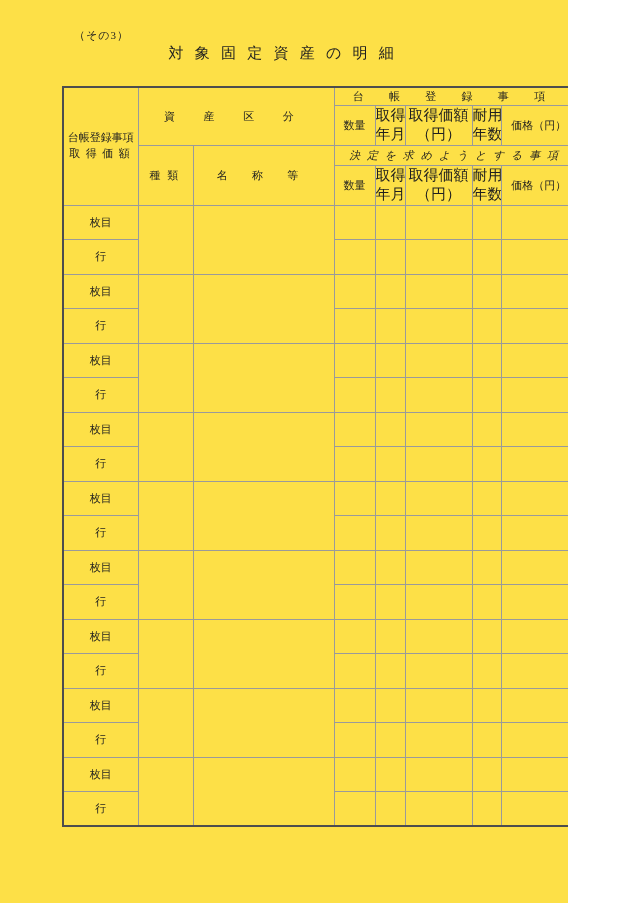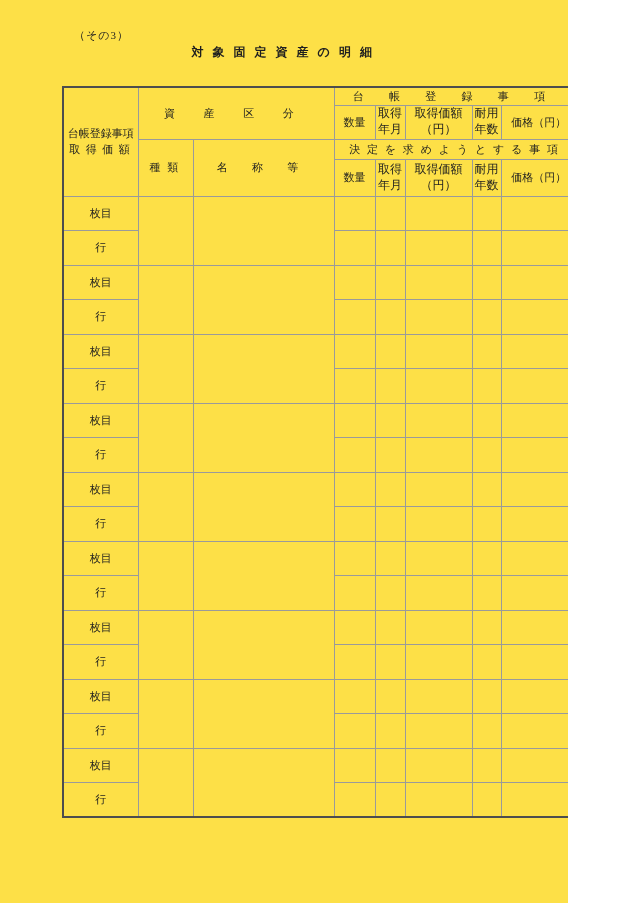--- a/index.html
+++ b/index.html
@@ -19,22 +19,22 @@
     top: 28px;
     font-size: 11px;
     letter-spacing: 1px;
   }
   .doc-title {
     position: absolute;
     left: 0;
     right: 0;
     top: 44px;
     text-align: center;
-    font-size: 12px;
-    font-weight: bold;
+    font-size: 15px;
+    font-weight: normal;
     letter-spacing: 0.75em;
     text-indent: 0.375em;
     white-space: nowrap;
   }
   table.form {
     position: absolute;
     left: 62px;
     top: 86px;
     width: 514px;
     height: 730px;
@@ -54,24 +54,24 @@
   tr.hr1 { height: 18px; }
   tr.hr2 { height: 34px; }
   tr.hr3 { height: 20px; }
   tr.hr4 { height: 37px; }
   tr.body-row { height: 34.5px; }
 
   th.sheetref { padding: 0 1px; font-size: 11px; line-height: 1.45; }
   .ls-just  { letter-spacing: 0.5em;  text-indent: 0.25em; white-space: nowrap; }
   .ls-asset { letter-spacing: 2.6em;  text-indent: 1.3em;  white-space: nowrap; }
   .ls-ledger{ letter-spacing: 2.3em;  text-indent: 1.15em; white-space: nowrap; font-family: Liberation Serif, serif; }
-  .ls-req   { letter-spacing: 0.62em; text-indent: 0.31em; white-space: nowrap; }
+  .ls-req   { letter-spacing: 0.62em; text-indent: 0.31em; white-space: nowrap; font-style: italic; }
   .ls-kind  { letter-spacing: 0.6em;  text-indent: 0.3em;  white-space: nowrap; }
   .ls-name  { letter-spacing: 2.2em;  text-indent: 1.1em;  white-space: nowrap; }
-  .twoline div { font-size: 12px; line-height: 1.3; white-space: nowrap; }
+  .twoline div { font-size: 15px; line-height: 1.3; white-space: nowrap; }
   td.rowlabel { text-align: right; padding-right: 5px; font-size: 11px; font-family: Liberation Mono, monospace; }
 </style>
 </head>
 <body>
 
 <div class="page">
 
   <div class="corner-note">（その3）</div>
 
   <div class="doc-title">対象固定資産の明細</div>

